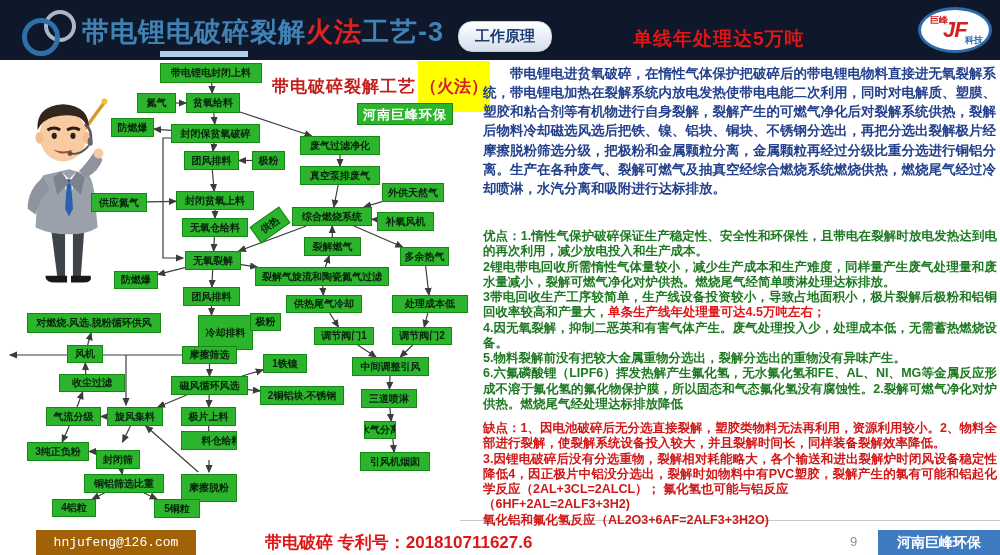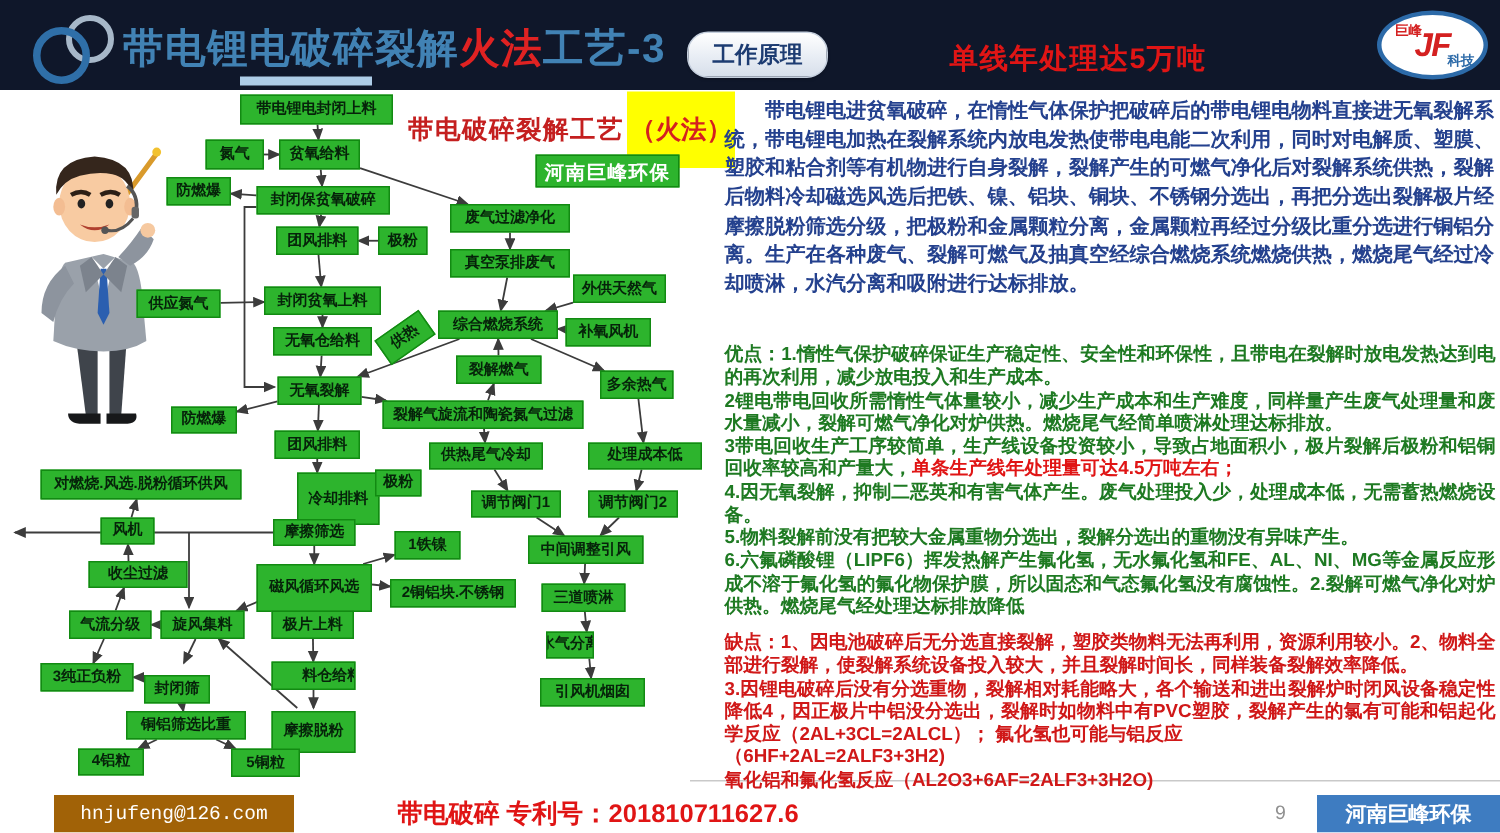--- a/index.html
+++ b/index.html
@@ -172,30 +172,30 @@
     <div class="fnode" style="left: 184px; top: 315px; width: 55px; height: 35px; margin-left: 14px;">冷却排料</div>
     <div class="fnode" style="left: 250px; top: 313px; width: 31px; height: 18px;">极粉</div>
     <div class="fnode" style="left: 27px; top: 313px; width: 134px; height: 20px;">对燃烧.风选.脱粉循环供风</div>
     <div class="fnode" style="left: 314px; top: 327px; width: 60px; height: 18px;">调节阀门1</div>
     <div class="fnode" style="left: 392px; top: 327px; width: 60px; height: 18px;">调节阀门2</div>
     <div class="fnode" style="left: 67px; top: 345px; width: 36px; height: 18px;">风机</div>
     <div class="fnode" style="left: 182px; top: 346px; width: 55px; height: 18px;">摩擦筛选</div>
     <div class="fnode" style="left: 263px; top: 354px; width: 44px; height: 19px;">1铁镍</div>
     <div class="fnode" style="left: 352px; top: 357px; width: 77px; height: 19px;">中间调整引风</div>
     <div class="fnode" style="left: 59px; top: 374px; width: 66px; height: 18px;">收尘过滤</div>
-    <div class="fnode" style="left: 171px; top: 376px; width: 77px; height: 32px;">磁风循环风选</div>
+    <div class="fnode" style="left: 171px; top: 376px; width: 77px; height: 19px;">磁风循环风选</div>
     <div class="fnode" style="left: 260px; top: 386px; width: 84px; height: 19px;">2铜铝块.不锈钢</div>
     <div class="fnode" style="left: 361px; top: 389px; width: 56px; height: 19px;">三道喷淋</div>
     <div class="fnode" style="left: 46px; top: 407px; width: 55px; height: 19px;">气流分级</div>
     <div class="fnode" style="left: 107px; top: 407px; width: 56px; height: 19px;">旋风集料</div>
     <div class="fnode" style="left: 181px; top: 407px; width: 55px; height: 19px;">极片上料</div>
     <div class="fnode" style="left: 364px; top: 421px; width: 32px; height: 18px;">水气分离</div>
     <div class="fnode" style="left: 27px; top: 442px; width: 62px; height: 19px;">3纯正负粉</div>
     <div class="fnode" style="left: 96px; top: 450px; width: 44px; height: 19px;">封闭筛</div>
-    <div class="fnode" style="left: 181px; top: 441px; width: 56px; height: 19px; padding-left: 25px;">料仓给料</div>
+    <div class="fnode" style="left: 181px; top: 431px; width: 56px; height: 19px; padding-left: 25px;">料仓给料</div>
     <div class="fnode" style="left: 360px; top: 452px; width: 70px; height: 19px;">引风机烟囱</div>
     <div class="fnode" style="left: 84px; top: 474px; width: 80px; height: 19px;">铜铝筛选比重</div>
     <div class="fnode" style="left: 181px; top: 474px; width: 56px; height: 28px;">摩擦脱粉</div>
     <div class="fnode" style="left: 52px; top: 499px; width: 44px; height: 18px;">4铝粒</div>
     <div class="fnode" style="left: 154px; top: 499px; width: 46px; height: 19px;">5铜粒</div>
   </div>
 
 <svg id="presenter" viewBox="0 0 130 210">
   <line x1="100" y1="18" x2="58" y2="75" stroke="#d99a2b" stroke-width="3.5" stroke-linecap="round"></line>
   <circle cx="100" cy="17" r="3" fill="#f2c12e"></circle>

